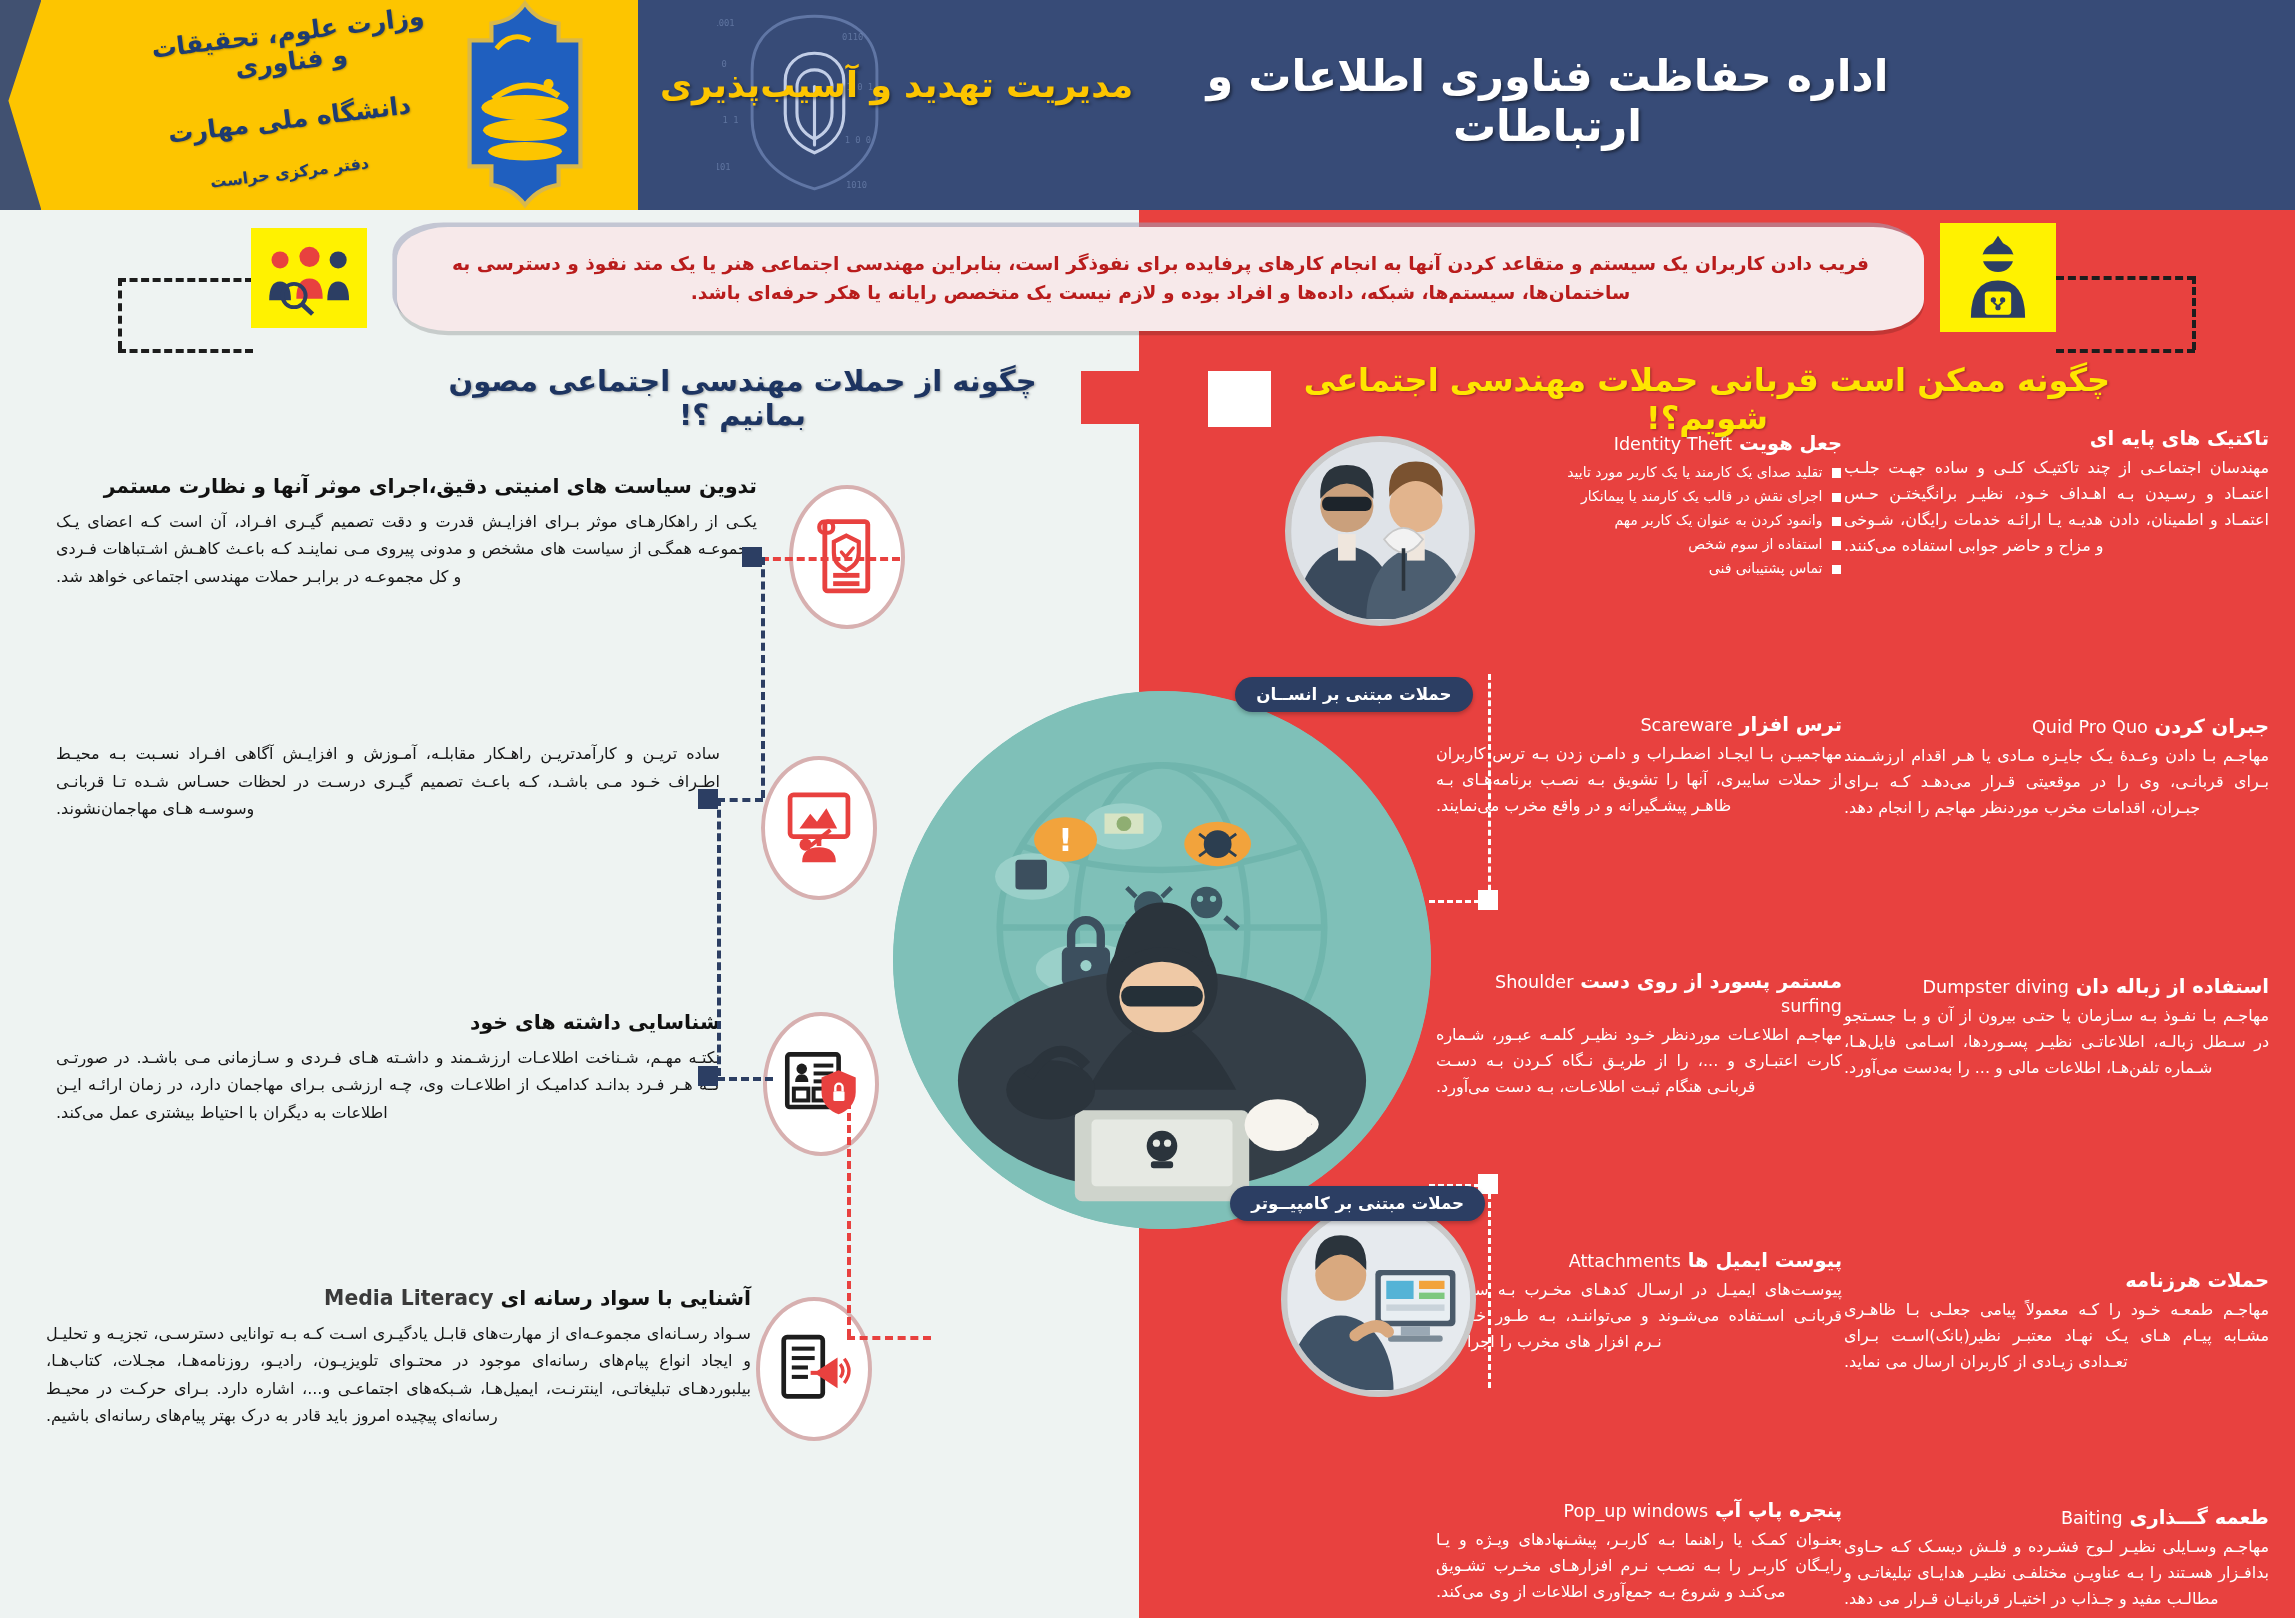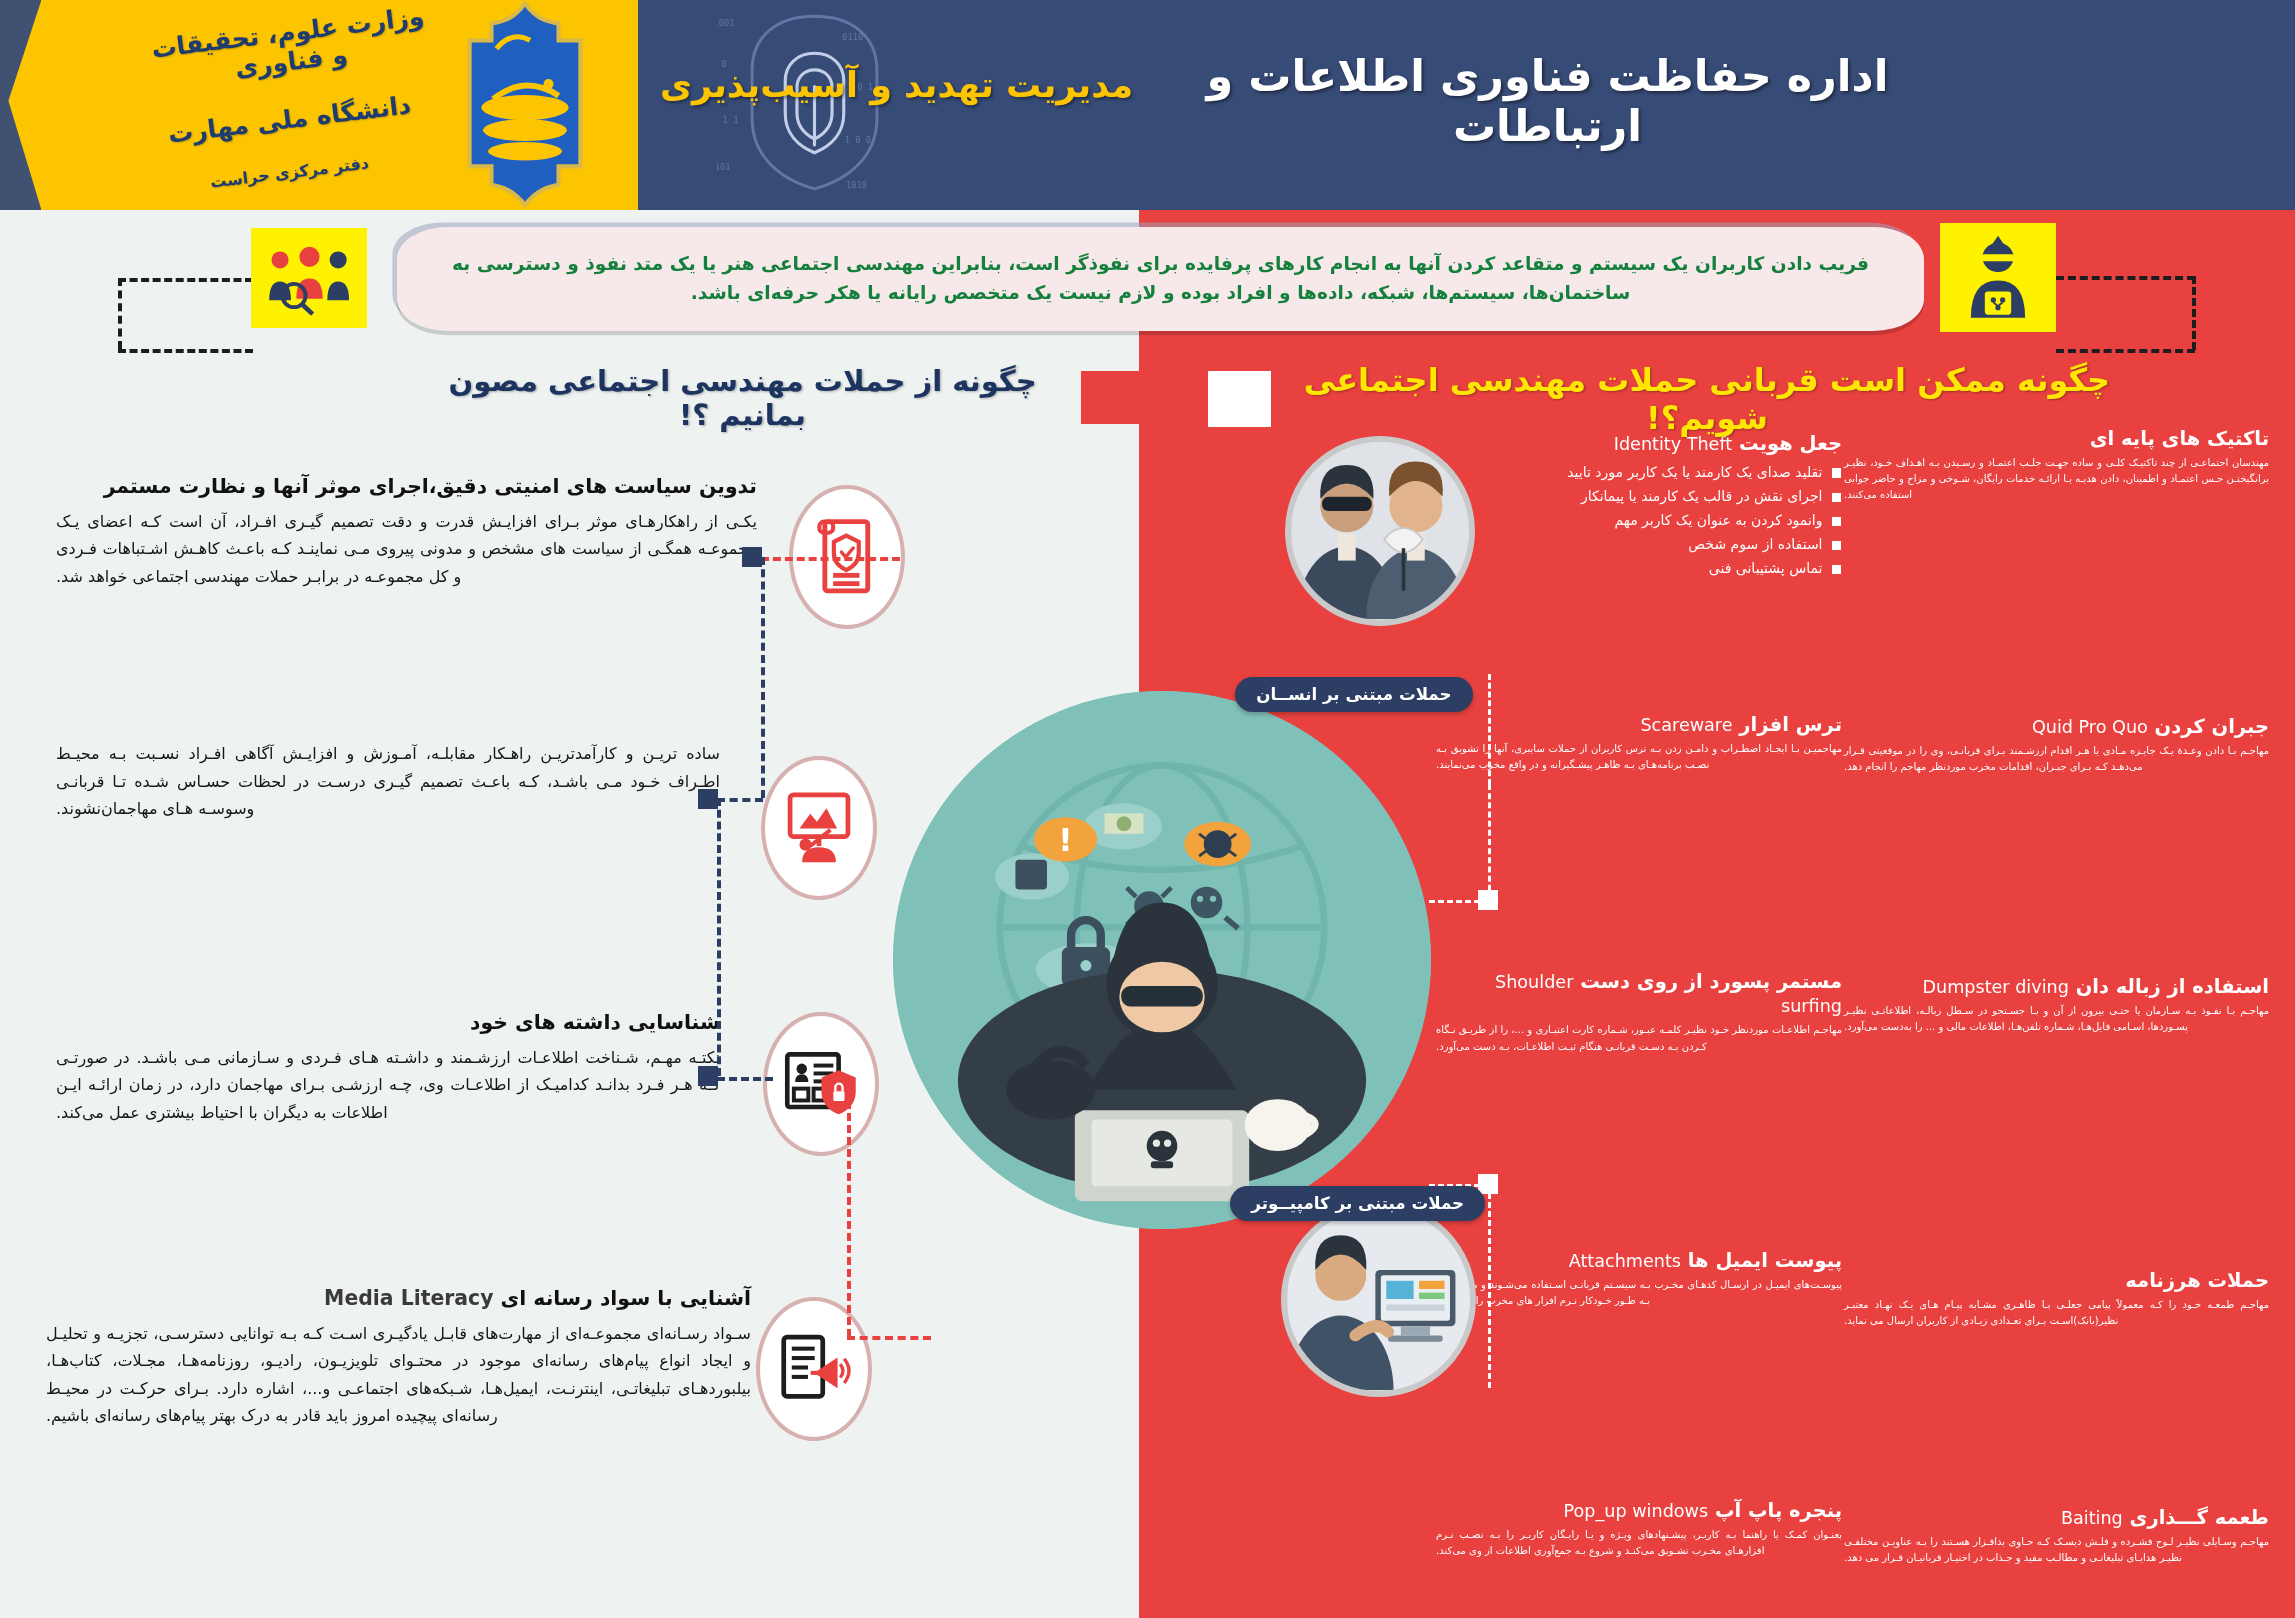--- a/index.html
+++ b/index.html
@@ -99,21 +99,21 @@
     width: 1527px; height: 104px;
     background: #f7e9ea;
     border-radius: 51px / 32px;
     box-shadow: 0 4.2px 0 rgba(0,0,0,.16), -4.6px -4.6px 0 rgba(160,160,185,.55);
     display: flex; align-items: center; justify-content: center;
     padding: 7.4px 42px;
     z-index: 40;
   }
   .def-banner p {
     direction: rtl; text-align: center;
-    color: #15803d; font-weight: 700;
+    color: #b91c1c; font-weight: 700;
     font-size: 18.6px; line-height: 1.55;
   }
   .def-icon-left {
     position: absolute; top: 228px; left: 251px;
     width: 116px; height: 100px;
     background: #fff200;
     z-index: 41;
     display: flex; align-items: center; justify-content: center;
   }
   .def-icon-right {
@@ -193,21 +193,21 @@
 
   
   .attack-col { position: absolute; direction: rtl; z-index: 20; color: #ffffff; }
   .attack-item { margin-bottom: 14px; }
   .attack-item h3 {
     font-size: 19.5px; font-weight: 700; text-align: right;
     margin-bottom: 3.7px; line-height: 1.25; color: #ffffff;
   }
   .attack-item h3 .en { font-weight: 400; font-size: 17.6px; text-align: center; }
   .attack-item p {
-    font-size: 10px; line-height: 1.62; text-align: justify;
+    font-size: 16px; line-height: 1.62; text-align: justify;
     text-align-last: left; color: #ffffff;
   }
   .attack-item ul { list-style: none; }
   .attack-item li {
     font-size: 14px; line-height: 1.72; text-align: right;
     padding-right: 19.5px; position: relative; color: #ffffff;
   }
   .attack-item li::before {
     content: ""; position: absolute; right: 0.9px; top: 8.4px;
     width: 9.3px; height: 9.3px; background: #ffffff;

